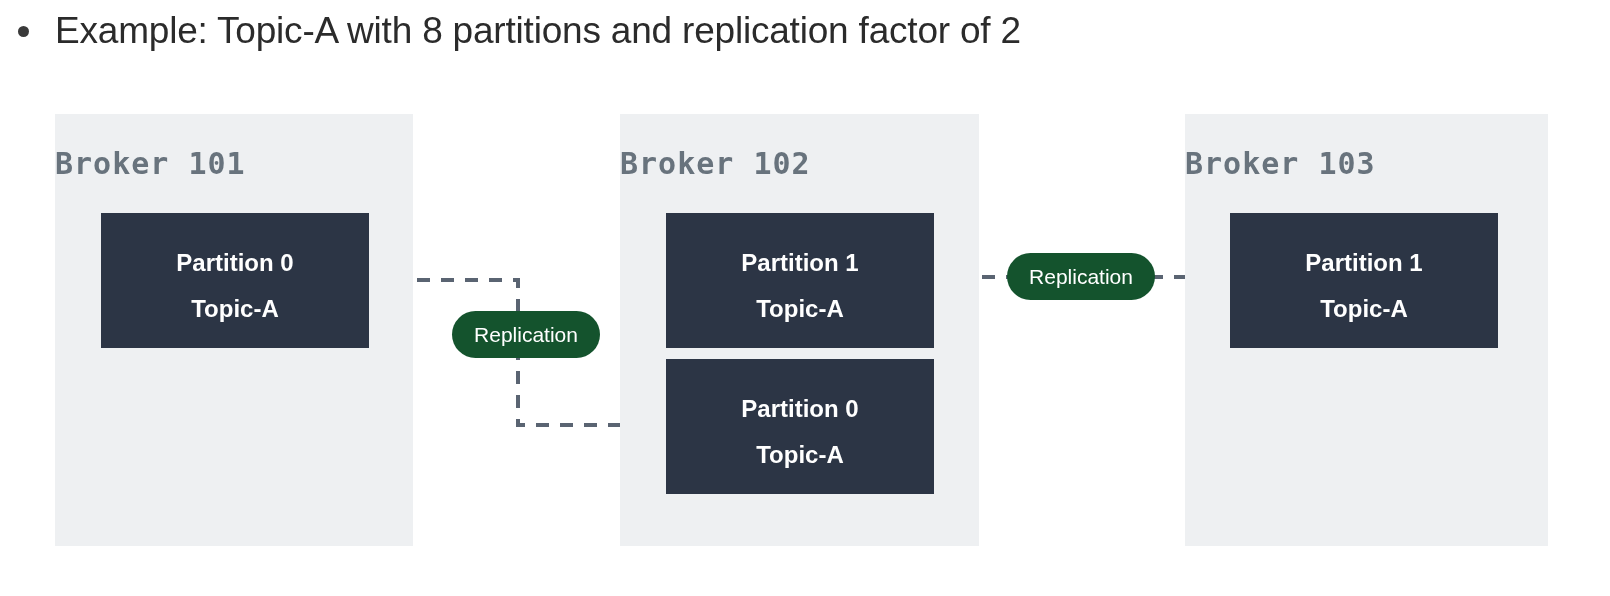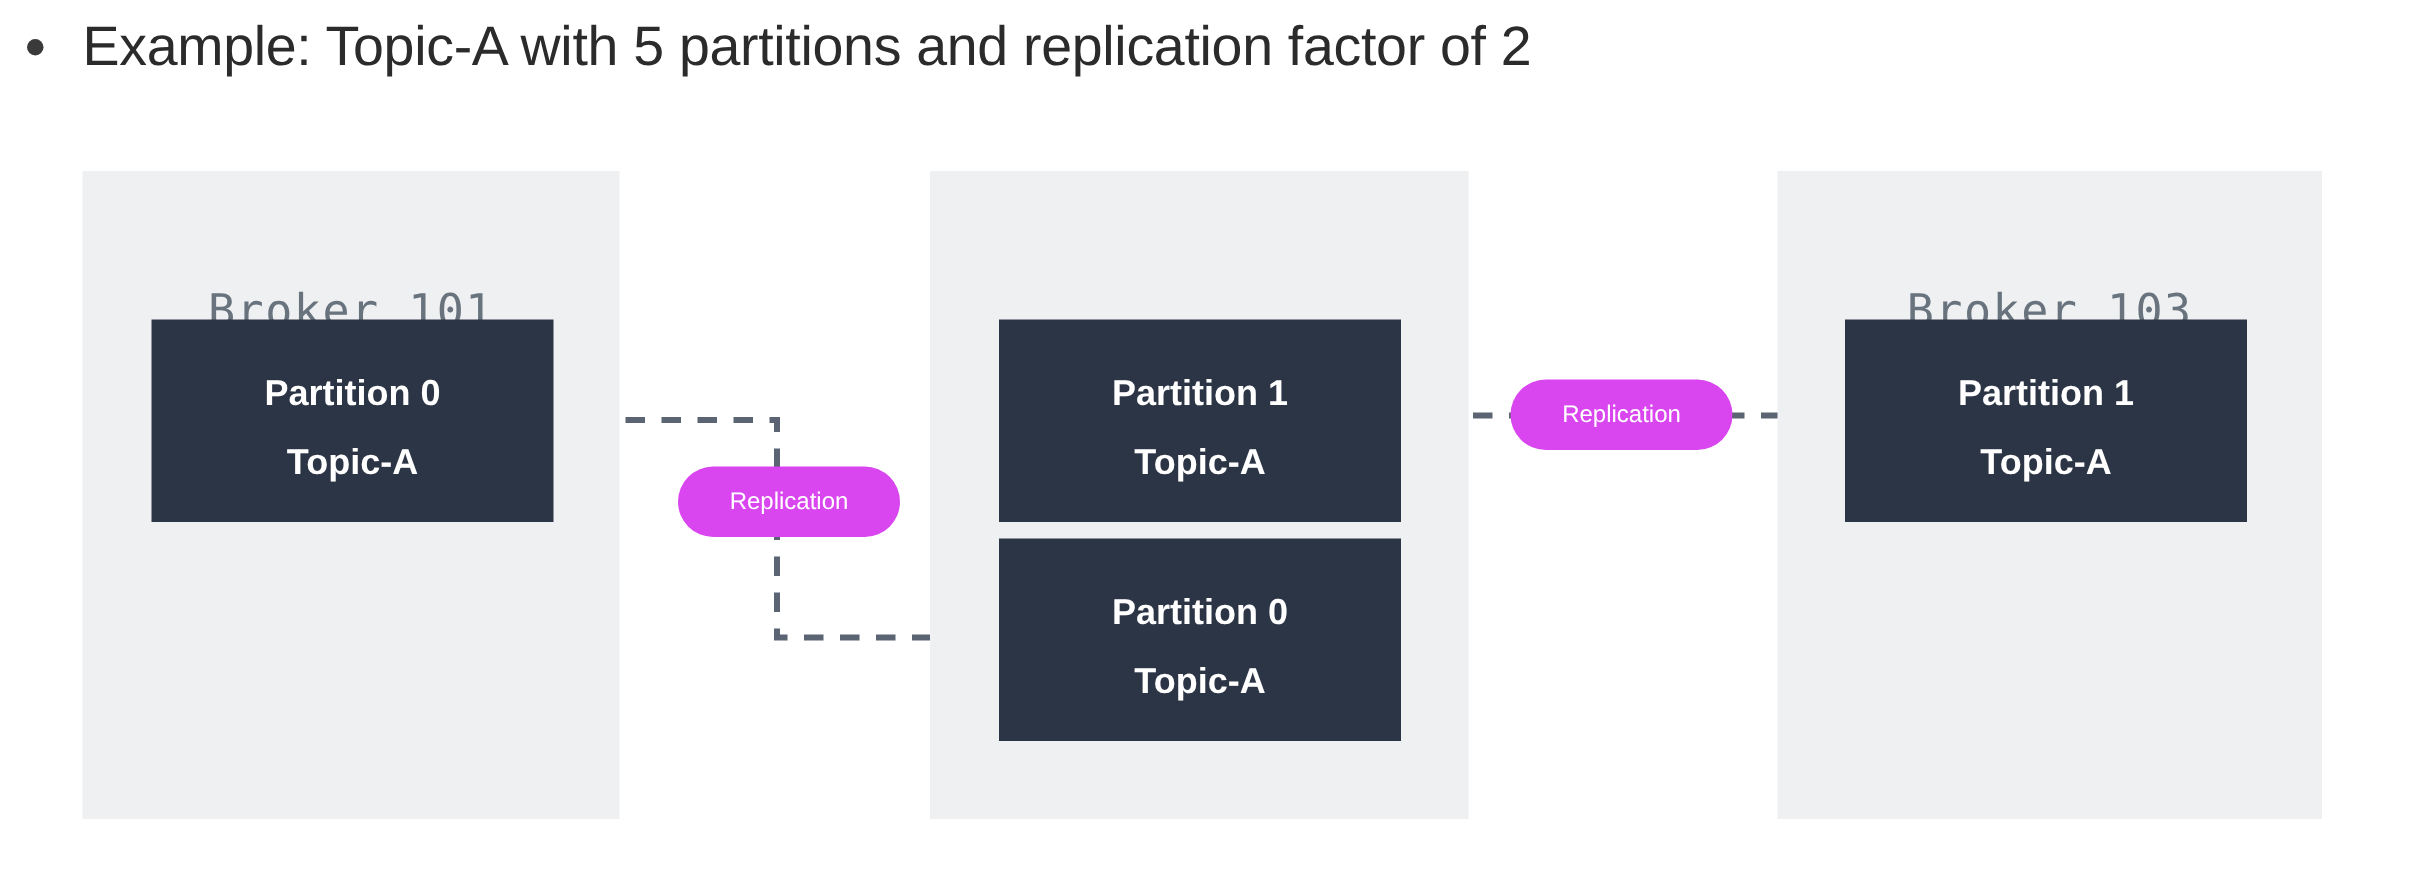--- a/index.html
+++ b/index.html
@@ -52,28 +52,26 @@
   }
   #broker-panel-0 { left: 55px;   width: 358px; }
   #broker-panel-1 { left: 620px;  width: 359px; }
   #broker-panel-2 { left: 1185px; width: 363px; }
 
   .broker-label {
     position: absolute;
     top: 32px;
     left: 0;
     width: 100%;
-    text-align: center;
     font-family: "DejaVu Sans Mono", "Liberation Mono", monospace;
     font-size: 30px;
-    font-weight: 400;
+    font-weight: 700;
     letter-spacing: 1px;
     color: #68737d;
     white-space: nowrap;
-    margin-top: 44px;
   }
 
   
   .partition-box {
     position: absolute;
     background: #2c3545;
     display: flex;
     flex-direction: column;
     align-items: center;
     justify-content: center;
@@ -109,24 +107,24 @@
     position: absolute;
     left: 0; top: 0;
     width: 1610px;
     height: 596px;
     pointer-events: none;
   }
 
   
   .replication-pill {
     position: absolute;
-    background: #d946ef;
+    background: #14532d;
     color: #ffffff;
     border-radius: 999px;
-    font-size: 16px;
+    font-size: 21px;
     line-height: 1;
     display: flex;
     align-items: center;
     justify-content: center;
     white-space: nowrap;
     box-sizing: border-box;
   }
   #replication-pill-left {
     left: 452px; top: 311px; width: 148px; height: 47px;
   }
@@ -134,21 +132,21 @@
     left: 1007px; top: 253px; width: 148px; height: 47px;
   }
 </style>
 </head>
 <body>
 
 <div id="canvas">
 
   <div id="title-row">
     <span id="title-bullet"></span>
-    <span id="title-text">Example: Topic-A with 5 partitions and replication factor of 2</span>
+    <span id="title-text">Example: Topic-A with 8 partitions and replication factor of 2</span>
   </div>
 
   <svg id="connectors" viewBox="0 0 1610 596" width="1610" height="596" xmlns="http://www.w3.org/2000/svg">
     <defs>
       <marker id="arrowhead" markerWidth="7" markerHeight="7" refX="5.6" refY="3" orient="auto" markerUnits="strokeWidth">
         <path d="M0,0.4 L6.2,3 L0,5.6 z" fill="#5a6472"></path>
       </marker>
     </defs>
 
     <path d="M369,280 L518,280 L518,425 L657,425" fill="none" stroke="#5a6472" stroke-width="4" stroke-dasharray="13 11" marker-end="url(#arrowhead)"></path>
@@ -158,20 +156,21 @@
 
   <div class="broker-panel" id="broker-panel-0">
     <div class="broker-label">Broker 101</div>
     <div class="partition-box" id="partition-box-b101-p0">
       <span class="partition-line first">Partition 0</span>
       <span class="partition-line">Topic-A</span>
     </div>
   </div>
 
   <div class="broker-panel" id="broker-panel-1">
+    <div class="broker-label">Broker 102</div>
     <div class="partition-box" id="partition-box-b102-p1">
       <span class="partition-line first">Partition 1</span>
       <span class="partition-line">Topic-A</span>
     </div>
     <div class="partition-box" id="partition-box-b102-p0">
       <span class="partition-line first">Partition 0</span>
       <span class="partition-line">Topic-A</span>
     </div>
   </div>
 

